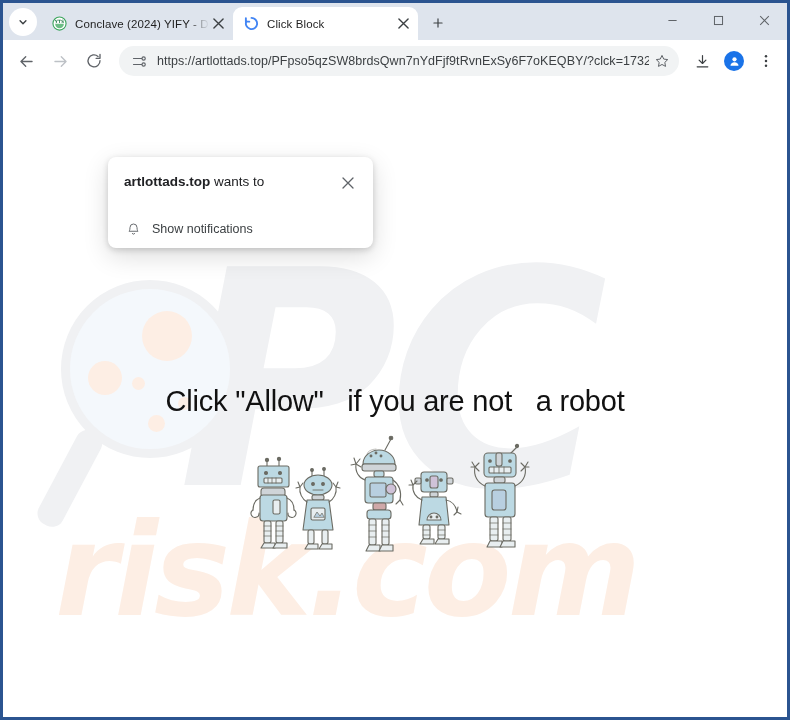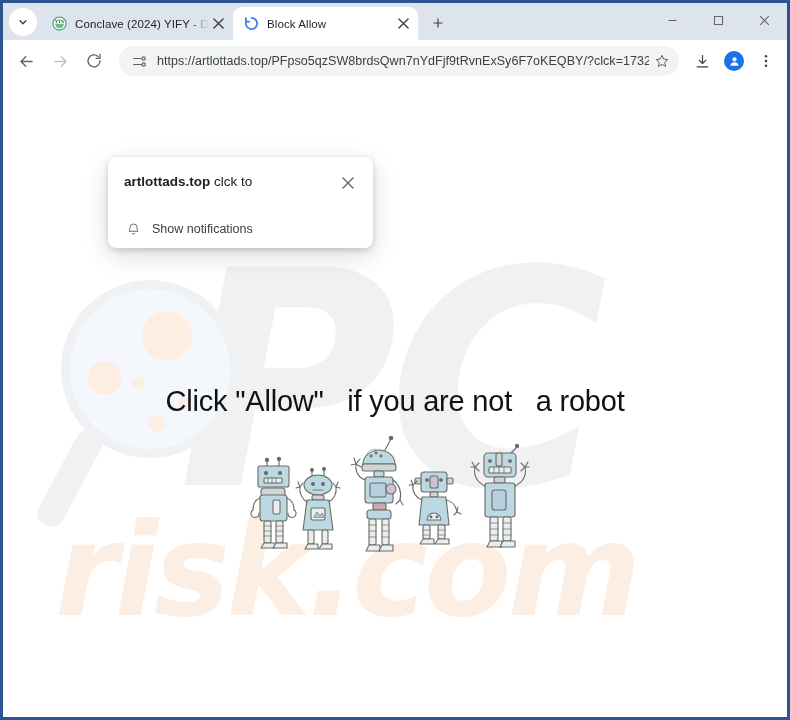--- a/index.html
+++ b/index.html
@@ -341,21 +341,21 @@
         </span>
       </div>
 
       <div class="tab active">
         <span class="tab-favicon">
           <svg width="15" height="15" viewBox="0 0 24 24">
             <path d="M12 3a9 9 0 1 1-8.3 5.5" fill="none" stroke="#4285f4" stroke-width="3" stroke-linecap="round"></path>
             <path d="M3 3.5v5.5h5.5" fill="none" stroke="#4285f4" stroke-width="3" stroke-linecap="round" stroke-linejoin="round"></path>
           </svg>
         </span>
-        <span class="tab-title">Block Allow</span>
+        <span class="tab-title">Click Block</span>
         <span class="tab-close">
           <svg width="11" height="11" viewBox="0 0 12 12">
             <path d="M1 1l10 10M11 1L1 11" stroke="#3c4043" stroke-width="1.5" stroke-linecap="round"></path>
           </svg>
         </span>
       </div>
 
       <div class="newtab">
         <svg width="14" height="14" viewBox="0 0 24 24">
           <path d="M12 5v14M5 12h14" stroke="#3c4043" stroke-width="2" stroke-linecap="round"></path>
@@ -579,21 +579,21 @@
               <path d="M17 104h12v6H14z" fill="#e8eef0"></path>
               <path d="M30 104h12v6H27z" fill="#e8eef0"></path>
             </g>
           </g>
         </svg>
       </div>
 
       <div class="perm">
         <div class="perm-head">
           <div class="perm-title">
-            <b>artlottads.top</b><span> clck to</span>
+            <b>artlottads.top</b><span> wants to</span>
           </div>
           <span class="perm-close">
             <svg width="12" height="12" viewBox="0 0 12 12">
               <path d="M1 1l10 10M11 1L1 11" stroke="#5f6368" stroke-width="1.3" stroke-linecap="round"></path>
             </svg>
           </span>
         </div>
 
         <div class="perm-row">
           <span class="perm-bell">

